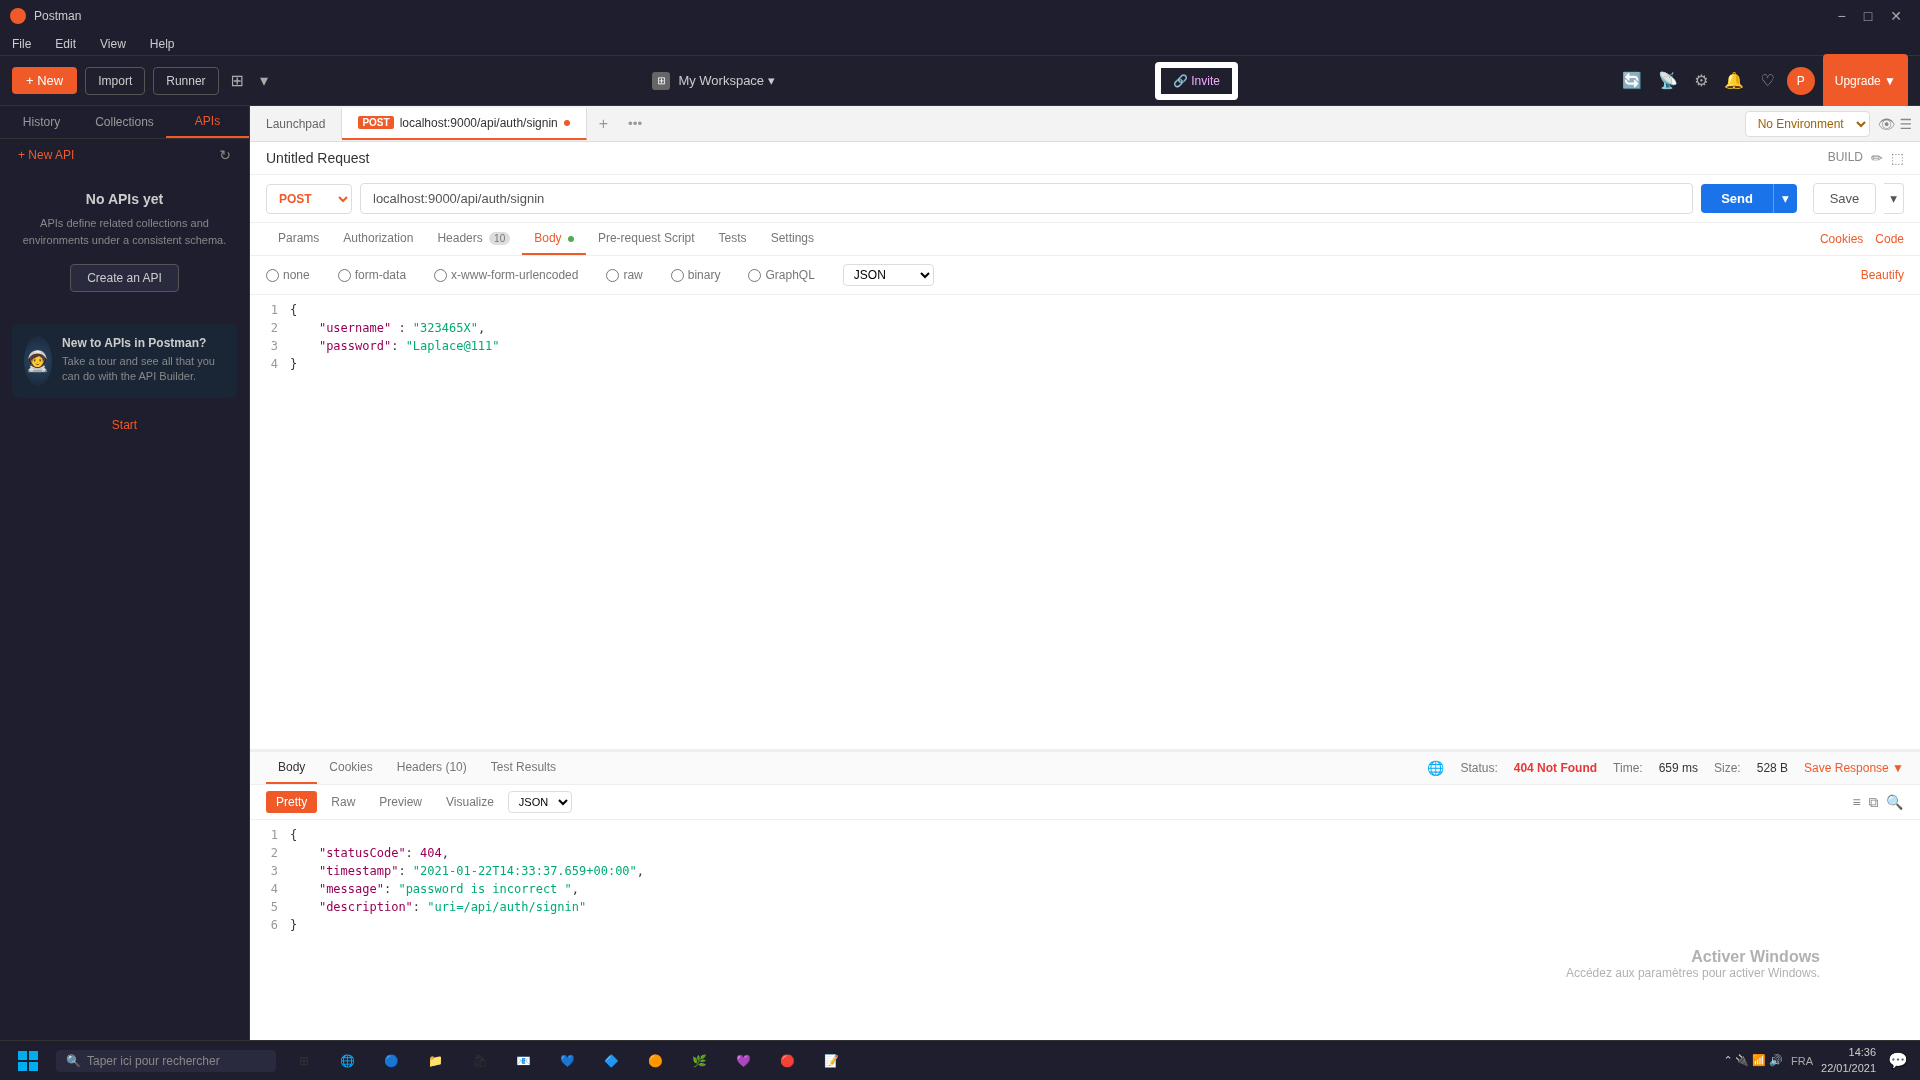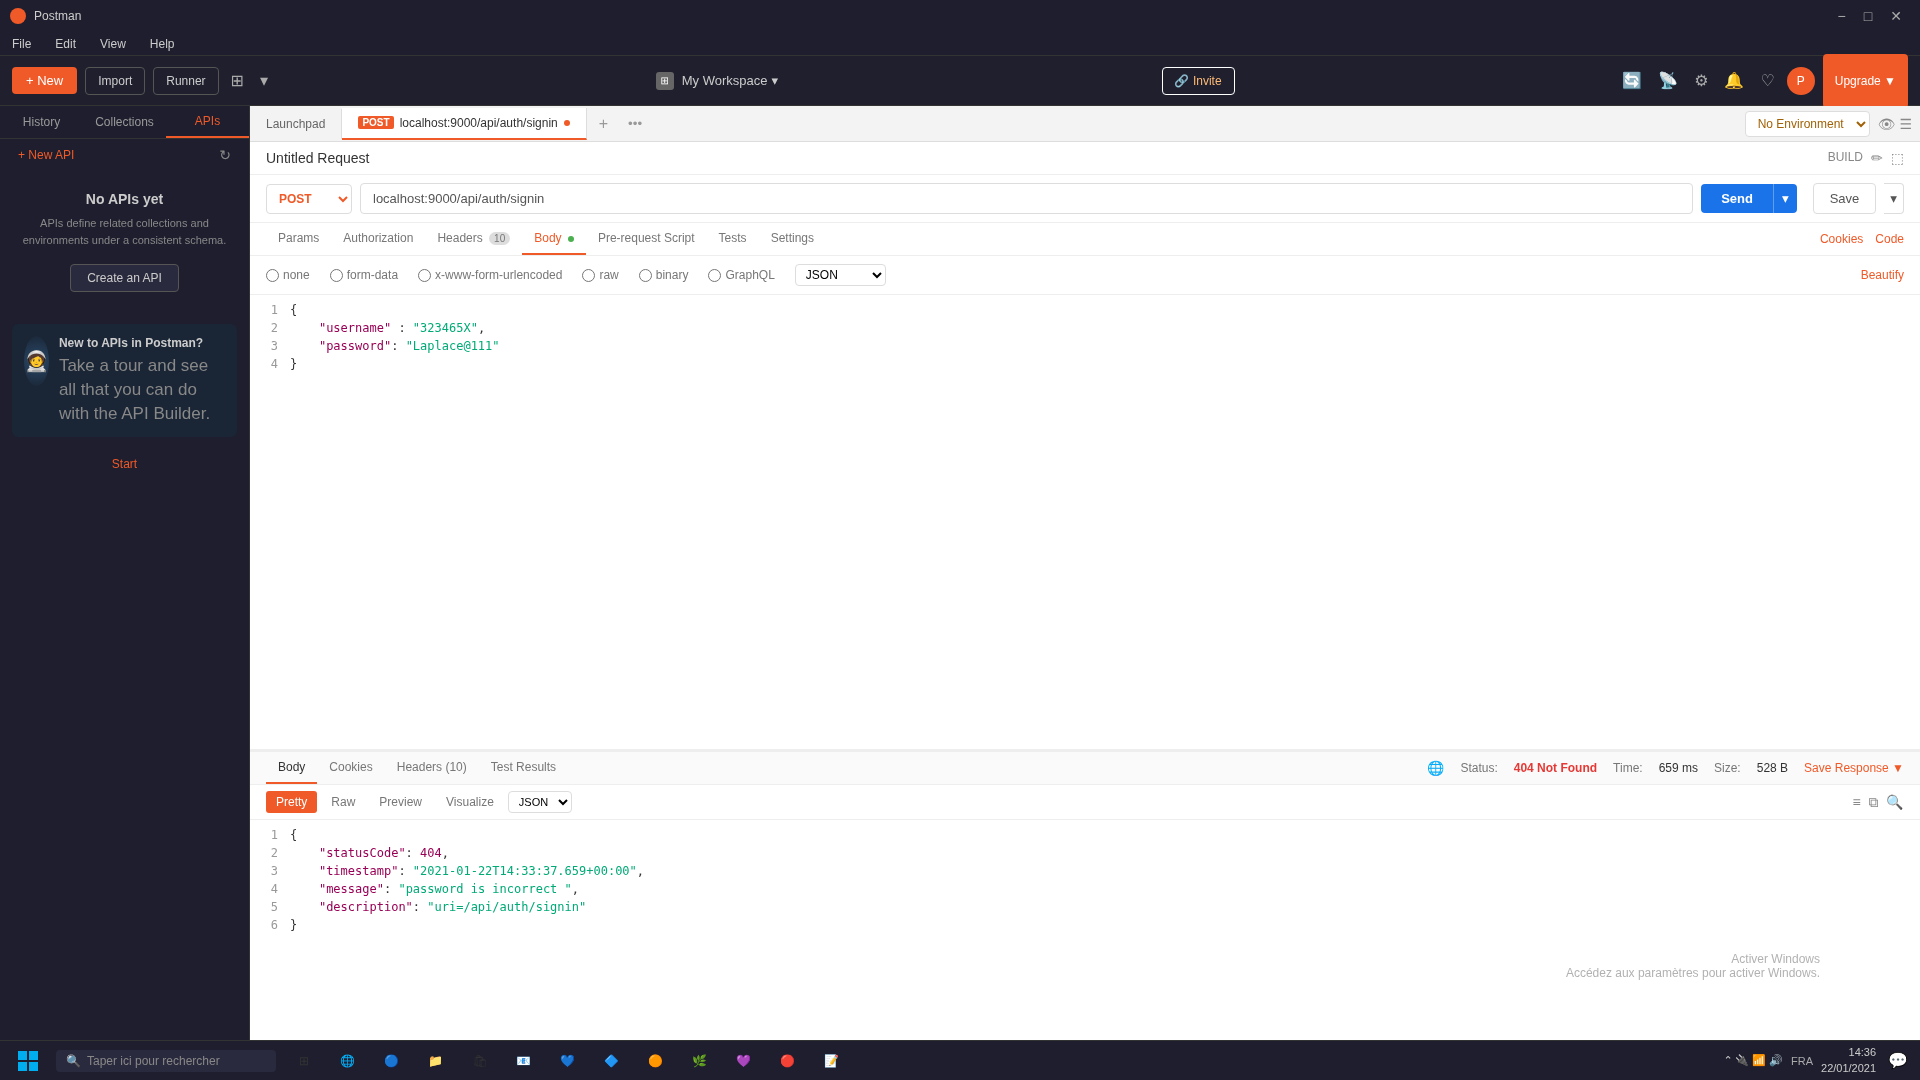--- a/index.html
+++ b/index.html
@@ -16,21 +16,21 @@
     .menu-bar { height: 24px; background: #1e1e2e; display: flex; align-items: center; padding: 0 8px; color: #ccc; font-size: 12px; gap: 16px; border-bottom: 1px solid #333; }
     .menu-item { cursor: pointer; padding: 2px 4px; }
 
     
     .top-toolbar { height: 50px; background: #1f1f2e; display: flex; align-items: center; padding: 0 12px; gap: 8px; border-bottom: 1px solid #333; }
     .new-btn { background: #f05a28; color: white; border: none; border-radius: 4px; padding: 6px 14px; font-size: 13px; cursor: pointer; display: flex; align-items: center; gap: 4px; font-weight: 500; }
     .import-btn, .runner-btn { background: transparent; color: #ccc; border: 1px solid #555; border-radius: 4px; padding: 6px 12px; font-size: 12px; cursor: pointer; }
     .toolbar-icon-btn { background: transparent; border: none; color: #aaa; font-size: 16px; cursor: pointer; padding: 4px; }
     .workspace-btn { background: transparent; color: #ccc; border: none; font-size: 13px; cursor: pointer; display: flex; align-items: center; gap: 4px; margin: 0 auto; }
     .workspace-icon { width: 18px; height: 18px; background: #666; border-radius: 3px; display: flex; align-items: center; justify-content: center; font-size: 10px; color: white; margin-right: 4px; }
-    .invite-btn { background: transparent; color: #fdba74; border: 1px solid #ffffff; border-radius: 4px; padding: 6px 12px; font-size: 12px; cursor: pointer; display: flex; align-items: center; gap: 4px; }
+    .invite-btn { background: transparent; color: #f0abfc; border: 6px solid #ffffff; border-radius: 4px; padding: 6px 12px; font-size: 12px; cursor: pointer; display: flex; align-items: center; gap: 4px; }
     .toolbar-right { display: flex; align-items: center; gap: 8px; margin-left: auto; }
     .toolbar-avatar { width: 28px; height: 28px; background: #f05a28; border-radius: 50%; display: flex; align-items: center; justify-content: center; color: white; font-size: 12px; }
     .upgrade-btn { background: #f05a28; color: white; border: none; border-radius: 4px; padding: 20px 12px; font-size: 12px; cursor: pointer; display: flex; align-items: center; gap: 4px; }
 
     
     .main-layout { display: flex; height: calc(1080px - 32px - 24px - 50px - 30px); }
 
     
     .sidebar { width: 250px; background: #1e1e2e; border-right: 1px solid #333; display: flex; flex-direction: column; }
     .sidebar-search { padding: 8px; border-bottom: 1px solid #333; }
@@ -39,21 +39,21 @@
     .sidebar-tab { flex: 1; padding: 8px; text-align: center; cursor: pointer; font-size: 12px; color: #999; background: transparent; border: none; }
     .sidebar-tab.active { color: #f05a28; border-bottom: 2px solid #f05a28; }
     .sidebar-new-api { padding: 8px 18px; display: flex; align-items: center; justify-content: space-between; }
     .new-api-btn { color: #f05a28; background: none; border: none; font-size: 12px; cursor: pointer; }
     .no-apis-content { padding: 20px; text-align: center; color: #888; }
     .no-apis-title { font-size: 14px; font-weight: 600; color: #ccc; margin-bottom: 8px; }
     .no-apis-desc { font-size: 11px; line-height: 1.5; margin-bottom: 16px; }
     .create-api-btn { background: #2a2a3e; border: 1px solid #555; color: #ccc; padding: 6px 16px; border-radius: 4px; cursor: pointer; font-size: 12px; }
     .api-builder-promo { margin: 12px; background: #1a2535; border-radius: 6px; padding: 12px; display: flex; align-items: flex-start; gap: 10px; }
     .promo-text .promo-title { font-size: 12px; font-weight: 600; color: #ccc; margin-bottom: 4px; }
-    .promo-text .promo-desc { font-size: 17px; color: #888; line-height: 1.4; }
+    .promo-text .promo-desc { font-size: 11px; color: #888; line-height: 1.4; }
     .start-link { color: #f05a28; font-size: 12px; cursor: pointer; text-align: center; padding: 8px; background: none; border: none; display: block; width: 100%; }
 
     
     .content-area { flex: 1; display: flex; flex-direction: column; background: #fff; }
 
     
     .request-tabs { height: 36px; background: #f3f3f3; display: flex; align-items: center; border-bottom: 1px solid #ddd; }
     .req-tab { padding: 8px 16px; font-size: 12px; cursor: pointer; border-right: 1px solid #ddd; display: flex; align-items: center; gap: 6px; background: #f3f3f3; color: #666; white-space: nowrap; }
     .req-tab.active { background: #fff; color: #333; border-bottom: 2px solid #f05a28; }
     .req-tab .post-badge { background: #f05a28; color: white; font-size: 10px; padding: 1px 4px; border-radius: 2px; font-weight: 600; }
@@ -83,21 +83,21 @@
     
     .req-options-tabs { display: flex; padding: 0 16px; border-bottom: 1px solid #eee; gap: 0; }
     .req-opt-tab { padding: 8px 12px; font-size: 12px; cursor: pointer; color: #777; border-bottom: 2px solid transparent; background: none; border-top: none; border-left: none; border-right: none; }
     .req-opt-tab.active { color: #f05a28; border-bottom: 2px solid #f05a28; }
     .req-opt-tab .badge { background: #ddd; border-radius: 10px; padding: 1px 5px; font-size: 10px; margin-left: 3px; }
     .req-opt-tab .green-dot { width: 6px; height: 6px; background: #4CAF50; border-radius: 50%; display: inline-block; margin-left: 3px; }
     .cookies-code-links { margin-left: auto; display: flex; gap: 12px; }
     .inline-link { color: #f05a28; font-size: 12px; cursor: pointer; background: none; border: none; }
 
     
-    .body-options { display: flex; align-items: center; gap: 20px; padding: 8px 16px; border-bottom: 1px solid #eee; }
+    .body-options { display: flex; align-items: center; gap: 28px; padding: 8px 16px; border-bottom: 1px solid #eee; }
     .radio-opt { display: flex; align-items: center; gap: 4px; font-size: 12px; color: #777; cursor: pointer; }
     .radio-opt input { cursor: pointer; }
     .json-select { background: transparent; border: 1px solid #ddd; border-radius: 4px; padding: 2px 6px; font-size: 12px; cursor: pointer; }
     .beautify-btn { margin-left: auto; color: #f05a28; font-size: 12px; cursor: pointer; background: none; border: none; }
 
     
     .code-editor { background: #fff; flex: 1; padding: 8px 0; font-family: monospace; font-size: 12px; position: relative; overflow: hidden; }
     .code-line { display: flex; min-height: 18px; }
     .line-num { width: 40px; text-align: right; padding-right: 12px; color: #999; user-select: none; flex-shrink: 0; }
     .line-content { flex: 1; color: #333; white-space: pre; }
@@ -142,21 +142,21 @@
     .taskbar-start { width: 40px; height: 36px; display: flex; align-items: center; justify-content: center; cursor: pointer; }
     .taskbar-search { display: flex; align-items: center; background: #2a2a3e; border-radius: 4px; padding: 4px 10px; gap: 6px; font-size: 12px; color: #888; width: 220px; margin-left: 8px; cursor: pointer; }
     .taskbar-apps { display: flex; gap: 4px; margin-left: 8px; }
     .taskbar-app { width: 40px; height: 36px; display: flex; align-items: center; justify-content: center; cursor: pointer; border-radius: 4px; }
     .taskbar-right { margin-left: auto; display: flex; align-items: center; gap: 8px; color: #ccc; font-size: 11px; }
     .time-display { text-align: right; line-height: 1.4; }
     .fra-badge { color: #aaa; font-size: 11px; }
 
     
     .activate-watermark { position: absolute; bottom: 100px; right: 100px; text-align: right; color: rgba(100,100,100,0.5); }
-    .activate-title { font-size: 12px; font-weight: 400; }
+    .activate-title { font-size: 16px; font-weight: 700; }
     .activate-sub { font-size: 12px; }
 
     
     .astronaut-illus { width: 50px; height: 50px; background: radial-gradient(circle, #2a4a6a 0%, #1a2535 100%); border-radius: 50%; display: flex; align-items: center; justify-content: center; font-size: 20px; }
 
     .refresh-icon { font-size: 14px; color: #888; cursor: pointer; }
   </style>
 </head>
 <body>
 

